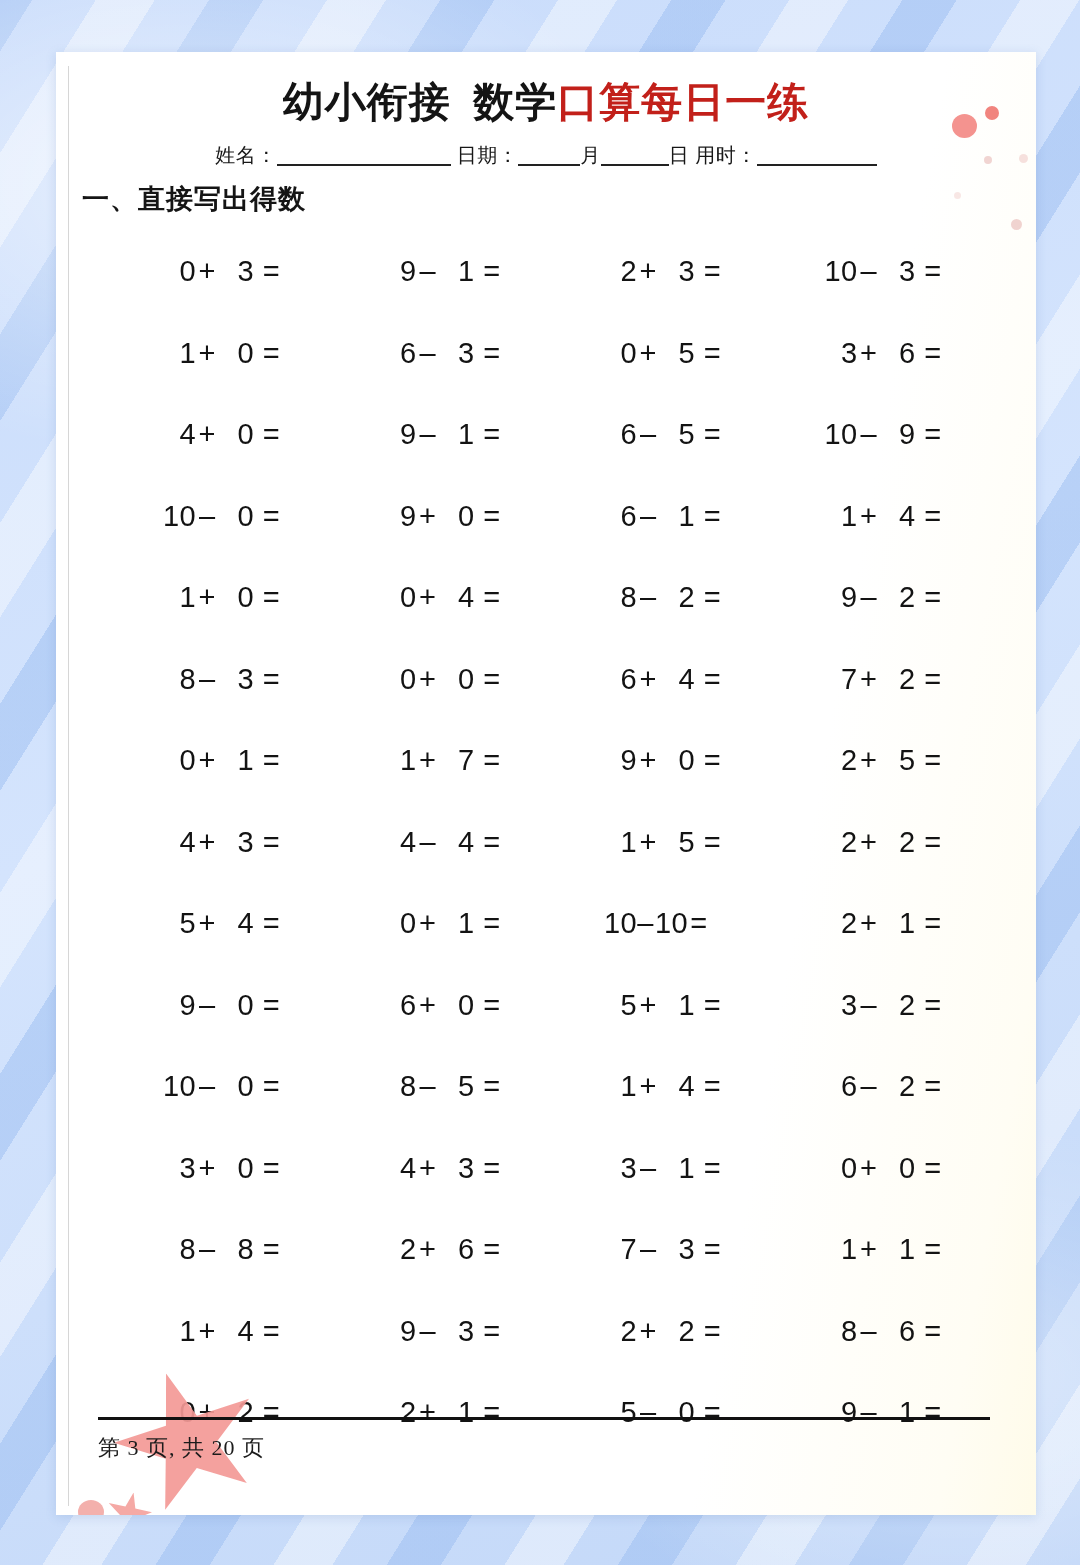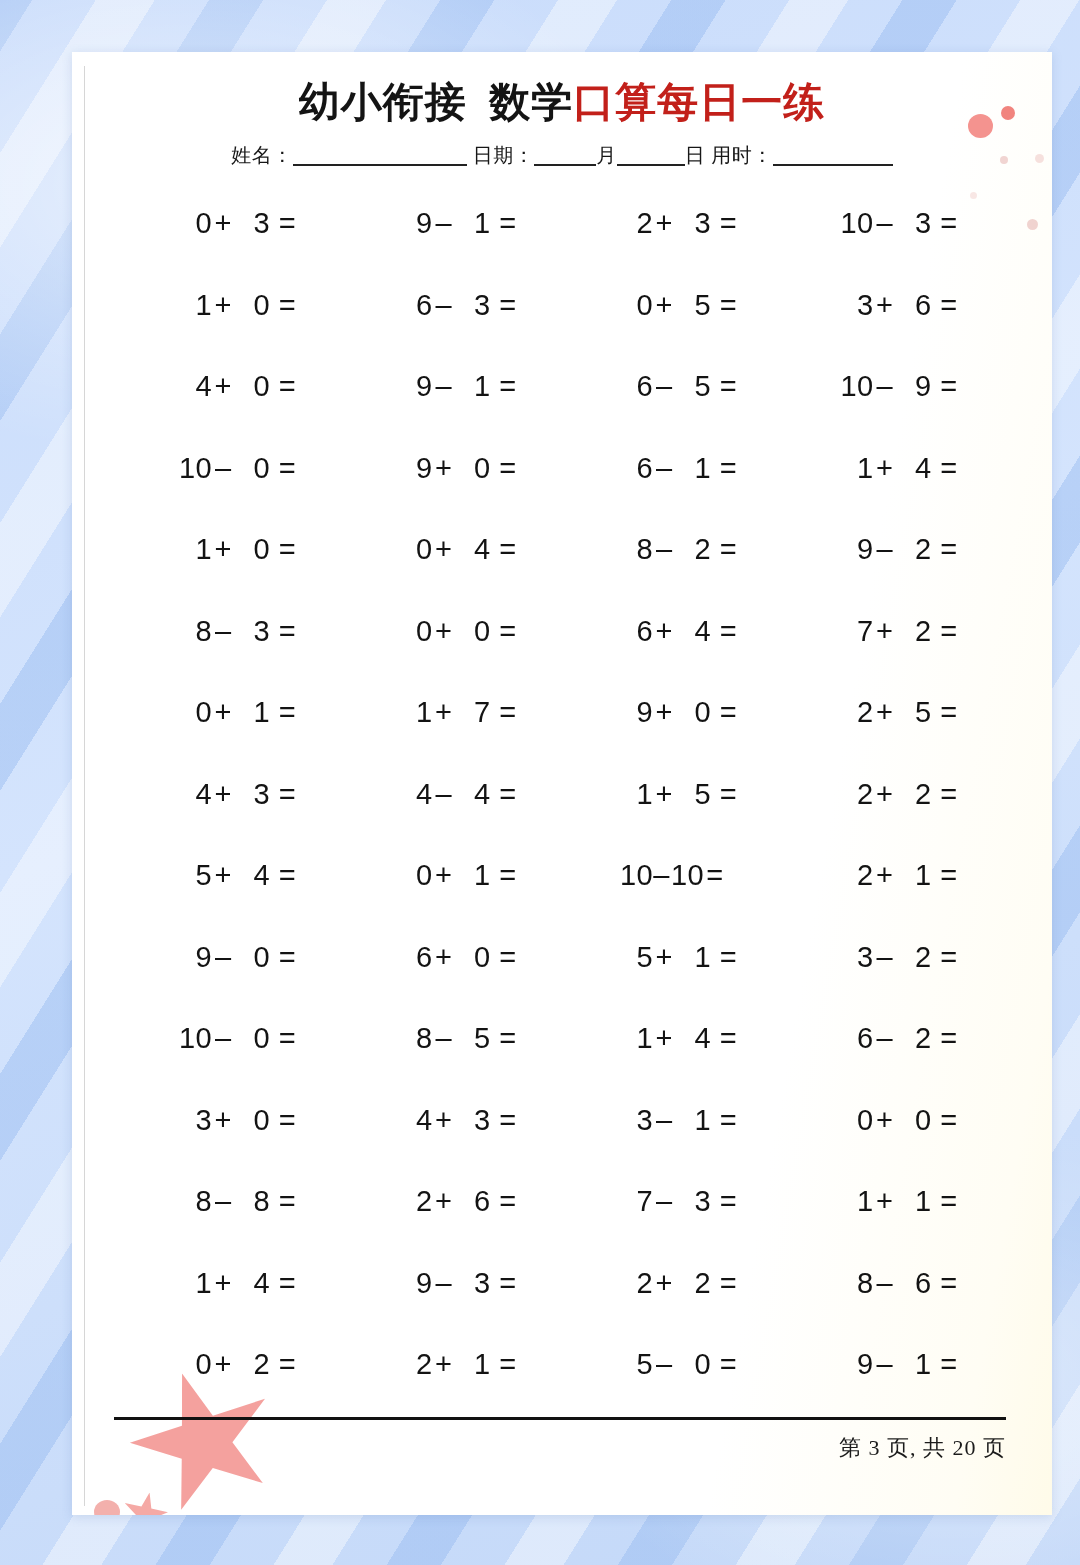--- a/index.html
+++ b/index.html
@@ -38,21 +38,21 @@
     position: absolute;
     inset: 0;
     background:
       radial-gradient(ellipse 700px 420px at 18% 12%, rgba(255,255,255,0.55), rgba(255,255,255,0) 65%),
       radial-gradient(ellipse 620px 400px at 88% 88%, rgba(255,255,255,0.38), rgba(255,255,255,0) 65%);
   }
 
   
   .sheet {
     position: absolute;
-    left: 72px;
+    left: 56px;
     top: 52px;
     width: 980px;
     height: 1463px;
     background: #ffffff;
     box-shadow: 0 2px 10px rgba(70,110,170,0.18);
     overflow: hidden;
   }
   .sheet-tint {
     position: absolute;
     inset: 0;
@@ -176,21 +176,21 @@
     left: 42px;
     right: 46px;
     bottom: 52px;
   }
   .footer-rule {
     height: 0;
     border-top: 3px solid #111;
     margin-bottom: 13px;
   }
   .footer-text {
-    text-align: right;
+    text-align: left;
     font-family: "Liberation Serif", "DejaVu Serif", serif;
     font-size: 22px;
     color: #1b1b1b;
     letter-spacing: 1px;
     white-space: pre;
   }
 
   .star {
     position: absolute;
     background: #f49a96;
@@ -235,20 +235,21 @@
 <div class="sheet">
   <div class="sheet-tint"></div>
   <div class="fold-line"></div>
 
   <div class="sheet-inner">
 
     <h1 class="title"><span>幼小衔接  数学</span><span class="red">口算每日一练</span></h1>
 
     <div class="meta-line"><span>姓名：</span><span class="blank blank-name"></span> <span>日期：</span><span class="blank blank-month"></span><span>月</span><span class="blank blank-day"></span><span>日</span> <span>用时：</span><span class="blank blank-time"></span></div>
 
+    <div class="section-heading">一、直接写出得数</div>
 
     <div class="grid" id="problem-grid">
         <div class="cell">
           <div class="problem"><span class="lhs">0</span><span class="op">+</span><span class="rhs">3</span><span class="eq">=</span></div>
         </div>
         <div class="cell">
           <div class="problem"><span class="lhs">9</span><span class="op">–</span><span class="rhs">1</span><span class="eq">=</span></div>
         </div>
         <div class="cell">
           <div class="problem"><span class="lhs">2</span><span class="op">+</span><span class="rhs">3</span><span class="eq">=</span></div>

